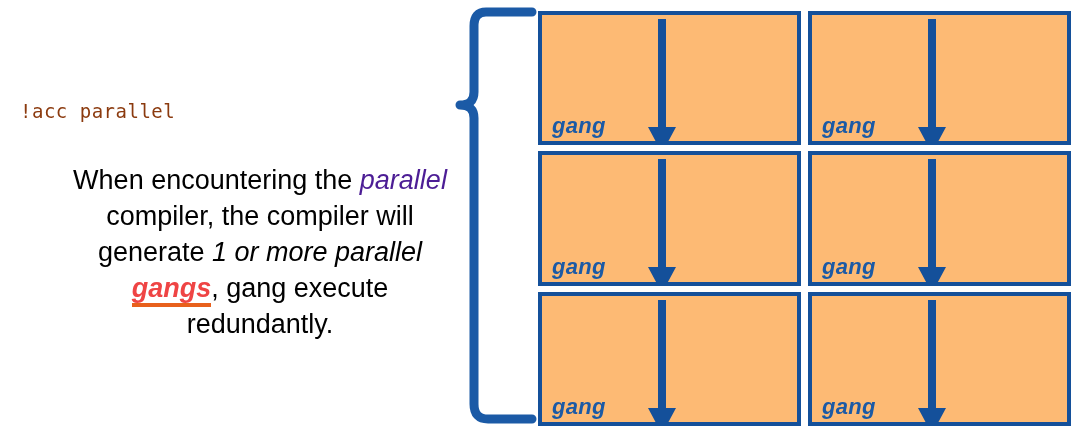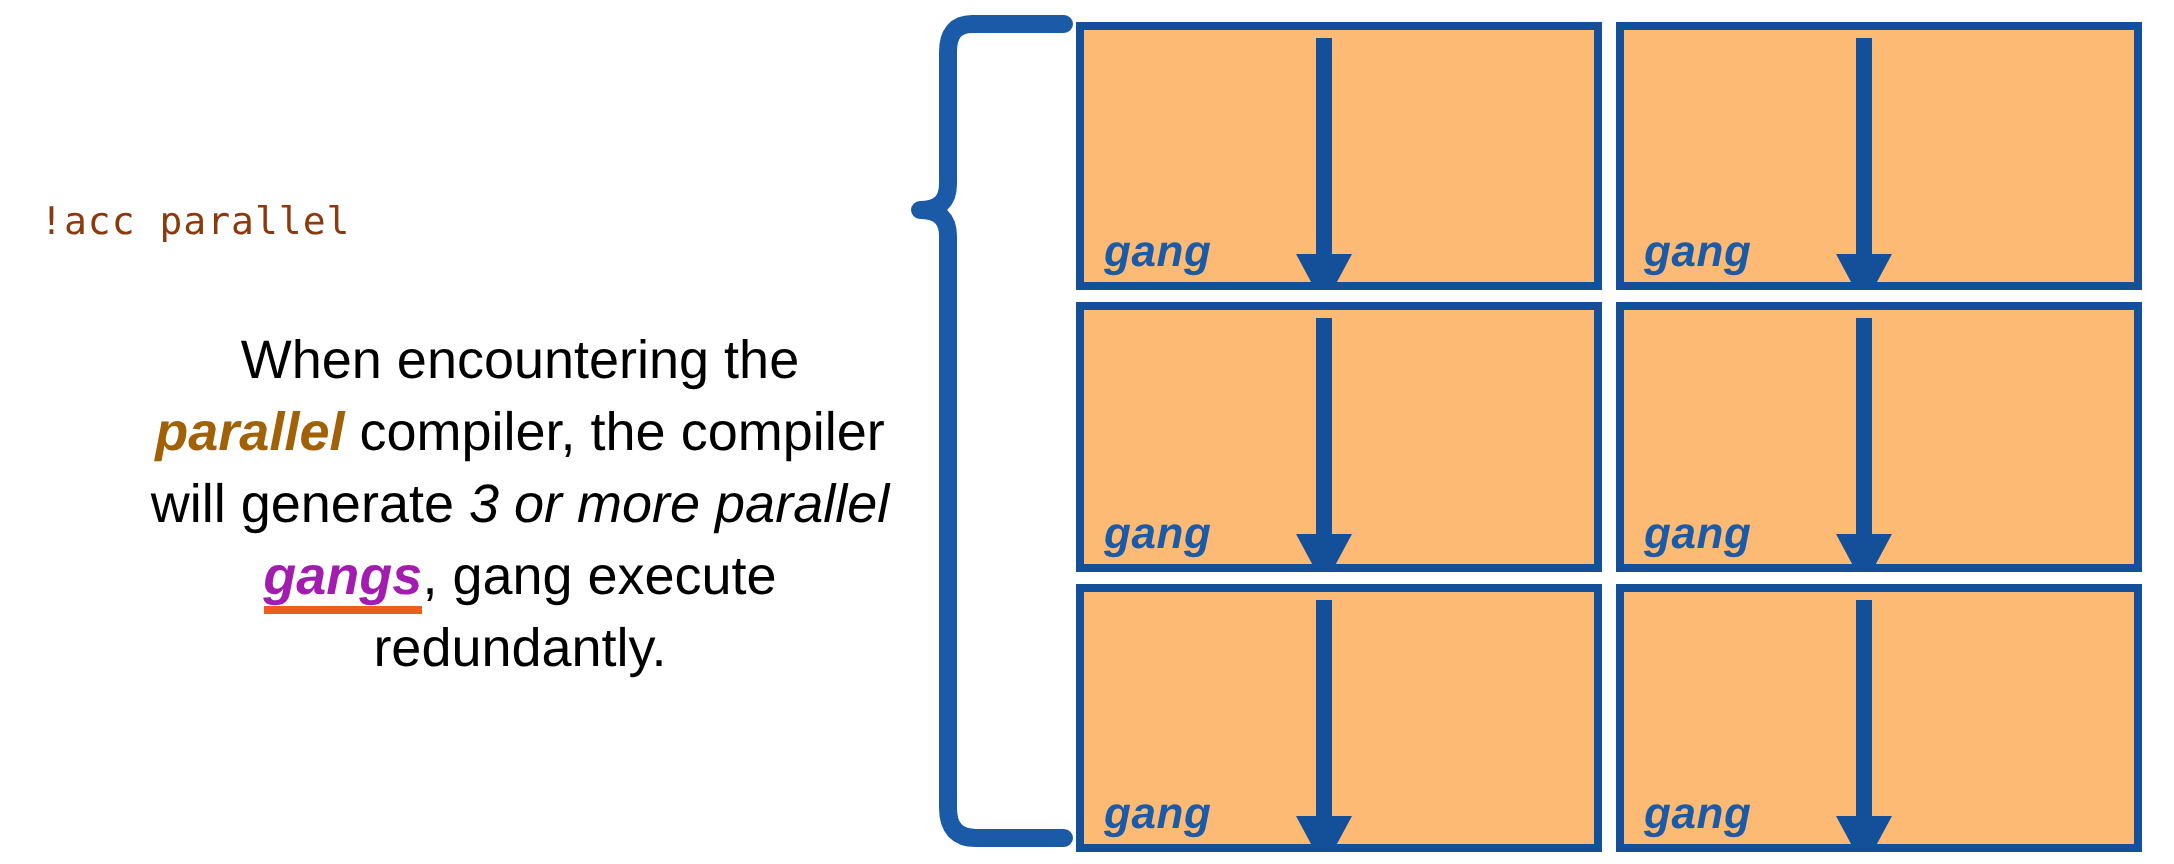--- a/index.html
+++ b/index.html
@@ -41,30 +41,30 @@
     top: 162px;
     width: 380px;
     text-align: center;
     font-family: "Liberation Sans", sans-serif;
     font-size: 27px;
     line-height: 36px;
     color: #000000;
   }
 
   .kw-blue-bold-italic {
-    color: #a16207;
-    font-weight: bold;
+    color: #4c1d95;
+    font-weight: normal;
     font-style: italic;
   }
   .kw-italic {
     font-style: italic;
     color: #000000;
   }
   .kw-gangs {
-    color: #a21caf;
+    color: #ef4444;
     font-weight: bold;
     font-style: italic;
     border-bottom: 4px solid #E8601C;
     padding-bottom: 0px;
   }
 
   
   #brace {
     position: absolute;
     left: 452px;
@@ -120,21 +120,21 @@
 <body>
 
 <div id="left-panel">
 
   <div id="directive-text">!acc parallel</div>
 
   <div id="description-paragraph">
     <span>When encountering the</span>
     <span class="kw-blue-bold-italic">parallel</span><span> compiler, the</span>
     <span>compiler will generate</span>
-    <span class="kw-italic">3 or more parallel</span>
+    <span class="kw-italic">1 or more parallel</span>
     <span class="kw-gangs">gangs</span><span>, gang execute</span>
     <span>redundantly.</span>
   </div>
 
 </div>
 
 <svg id="brace" viewBox="0 0 86 432">
   <path d="M 80 12
            L 34 12
            Q 22 12 22 26

